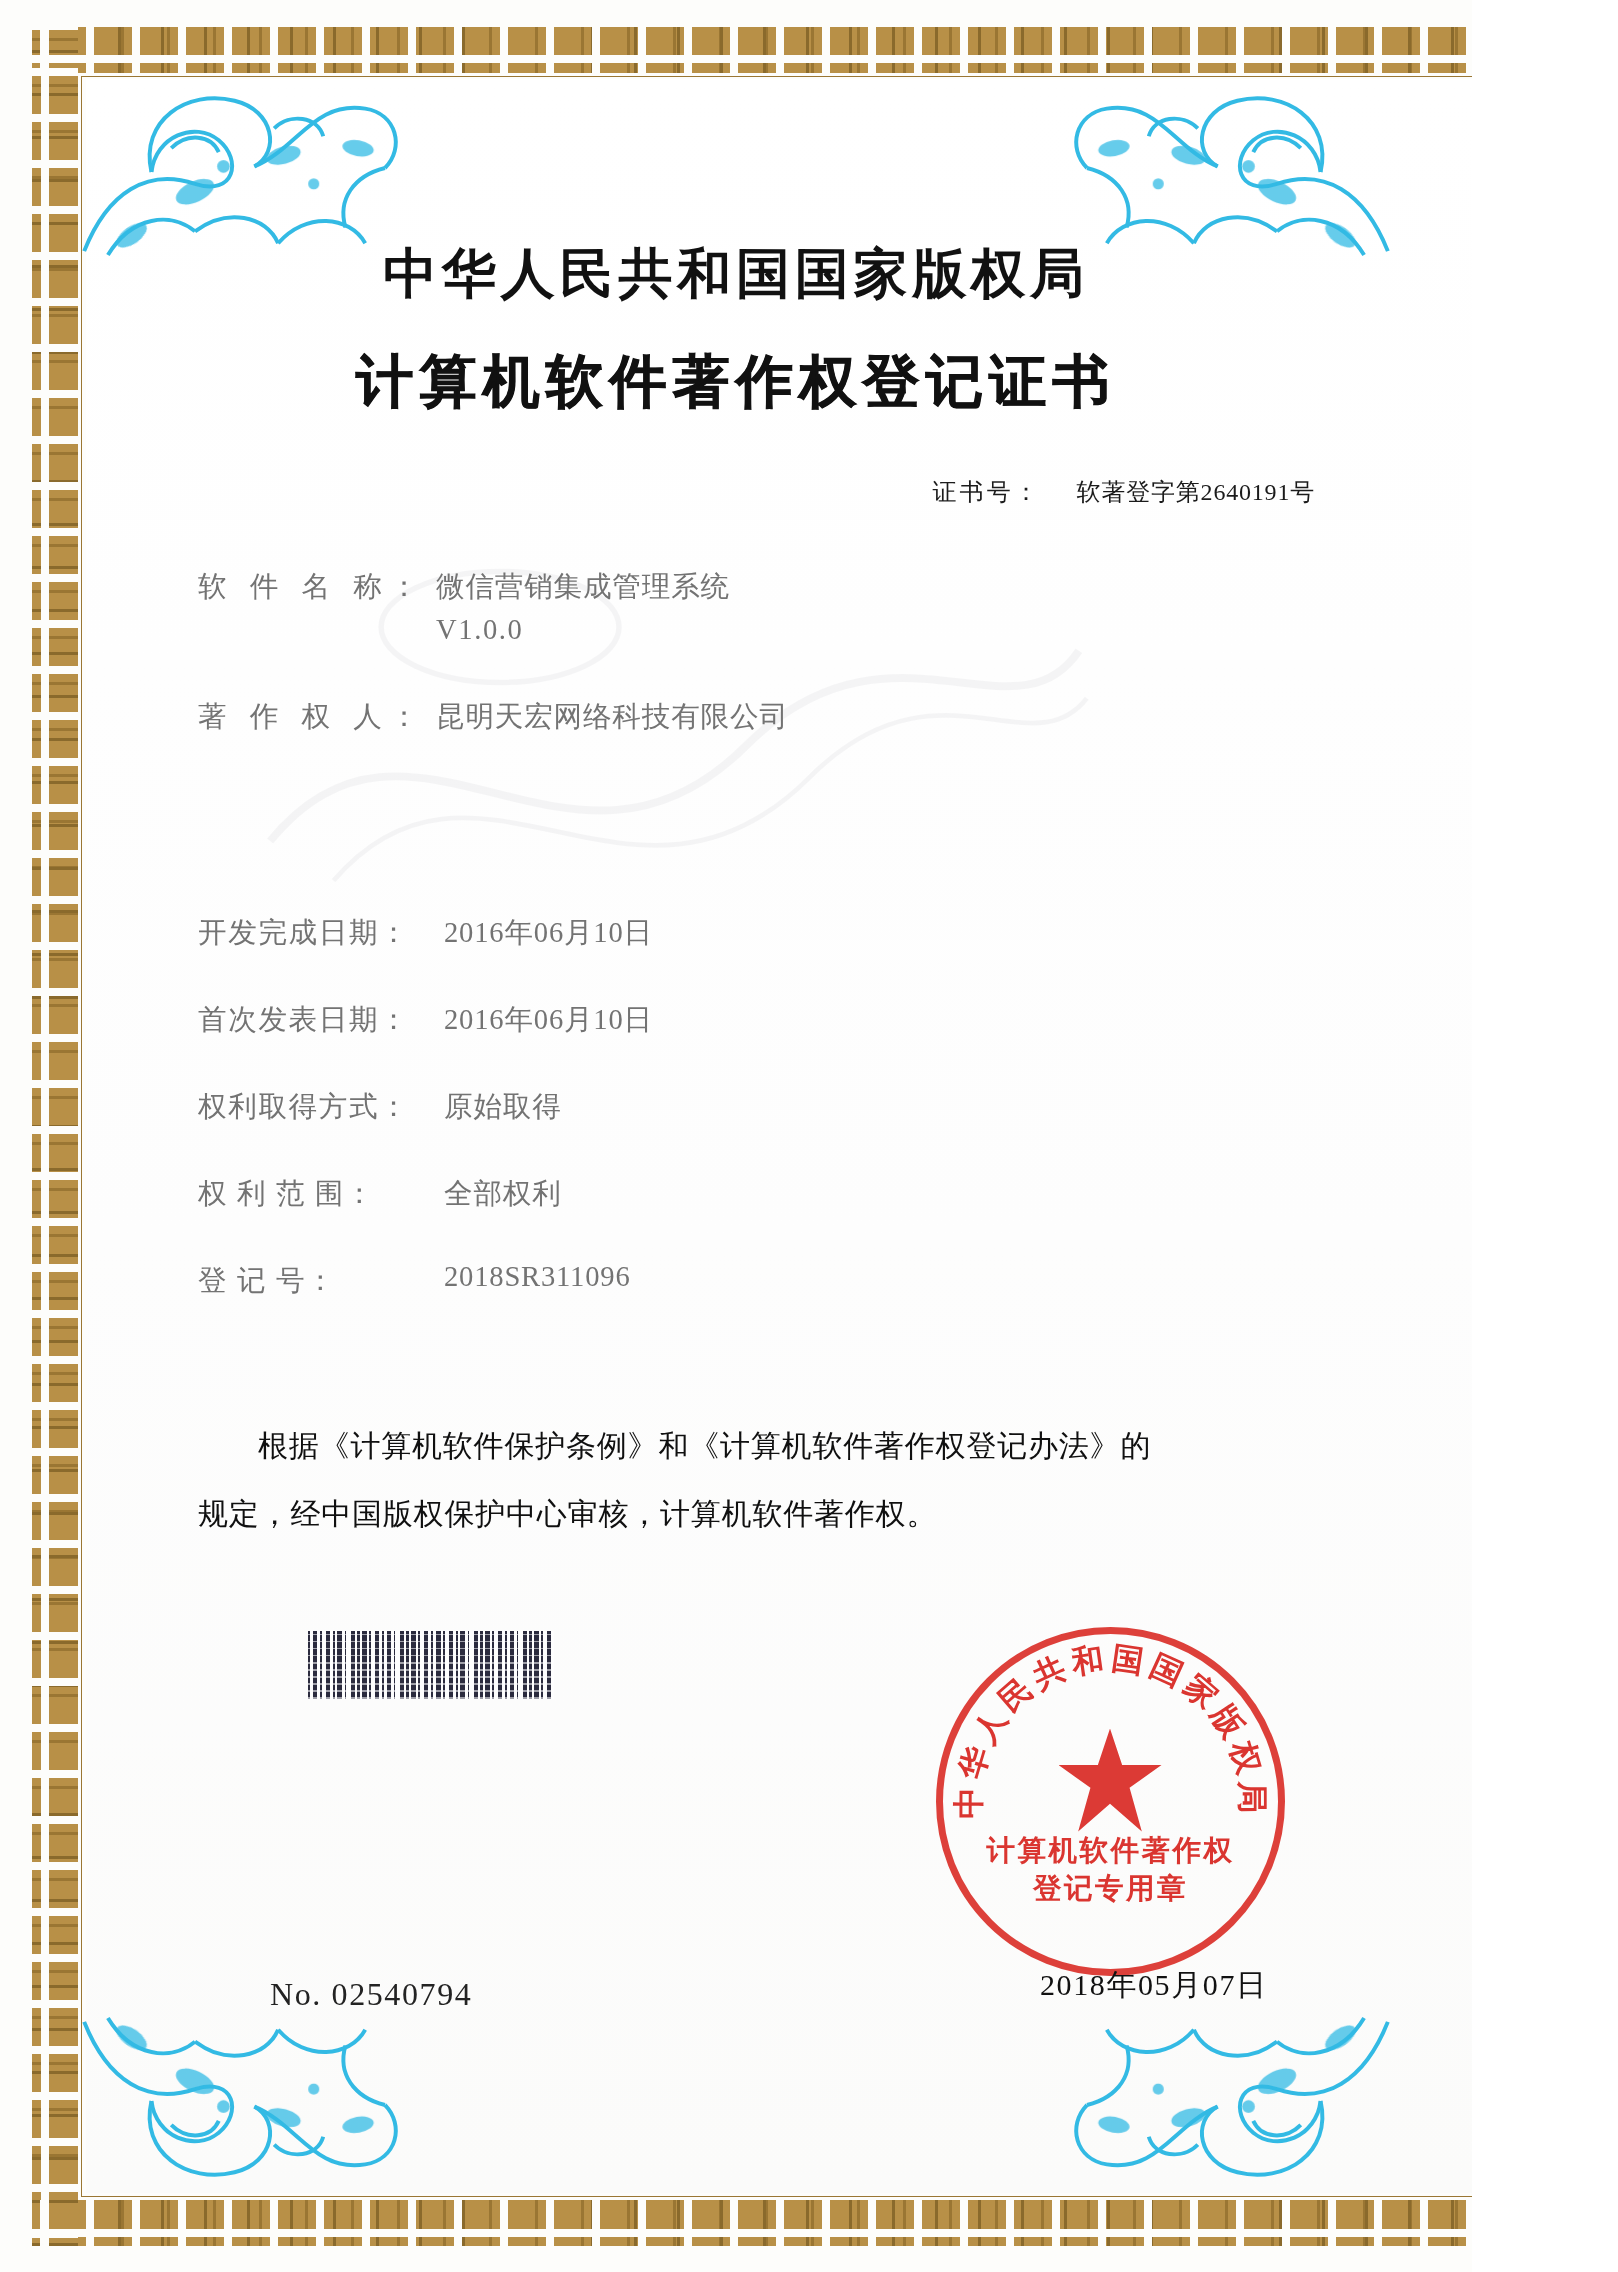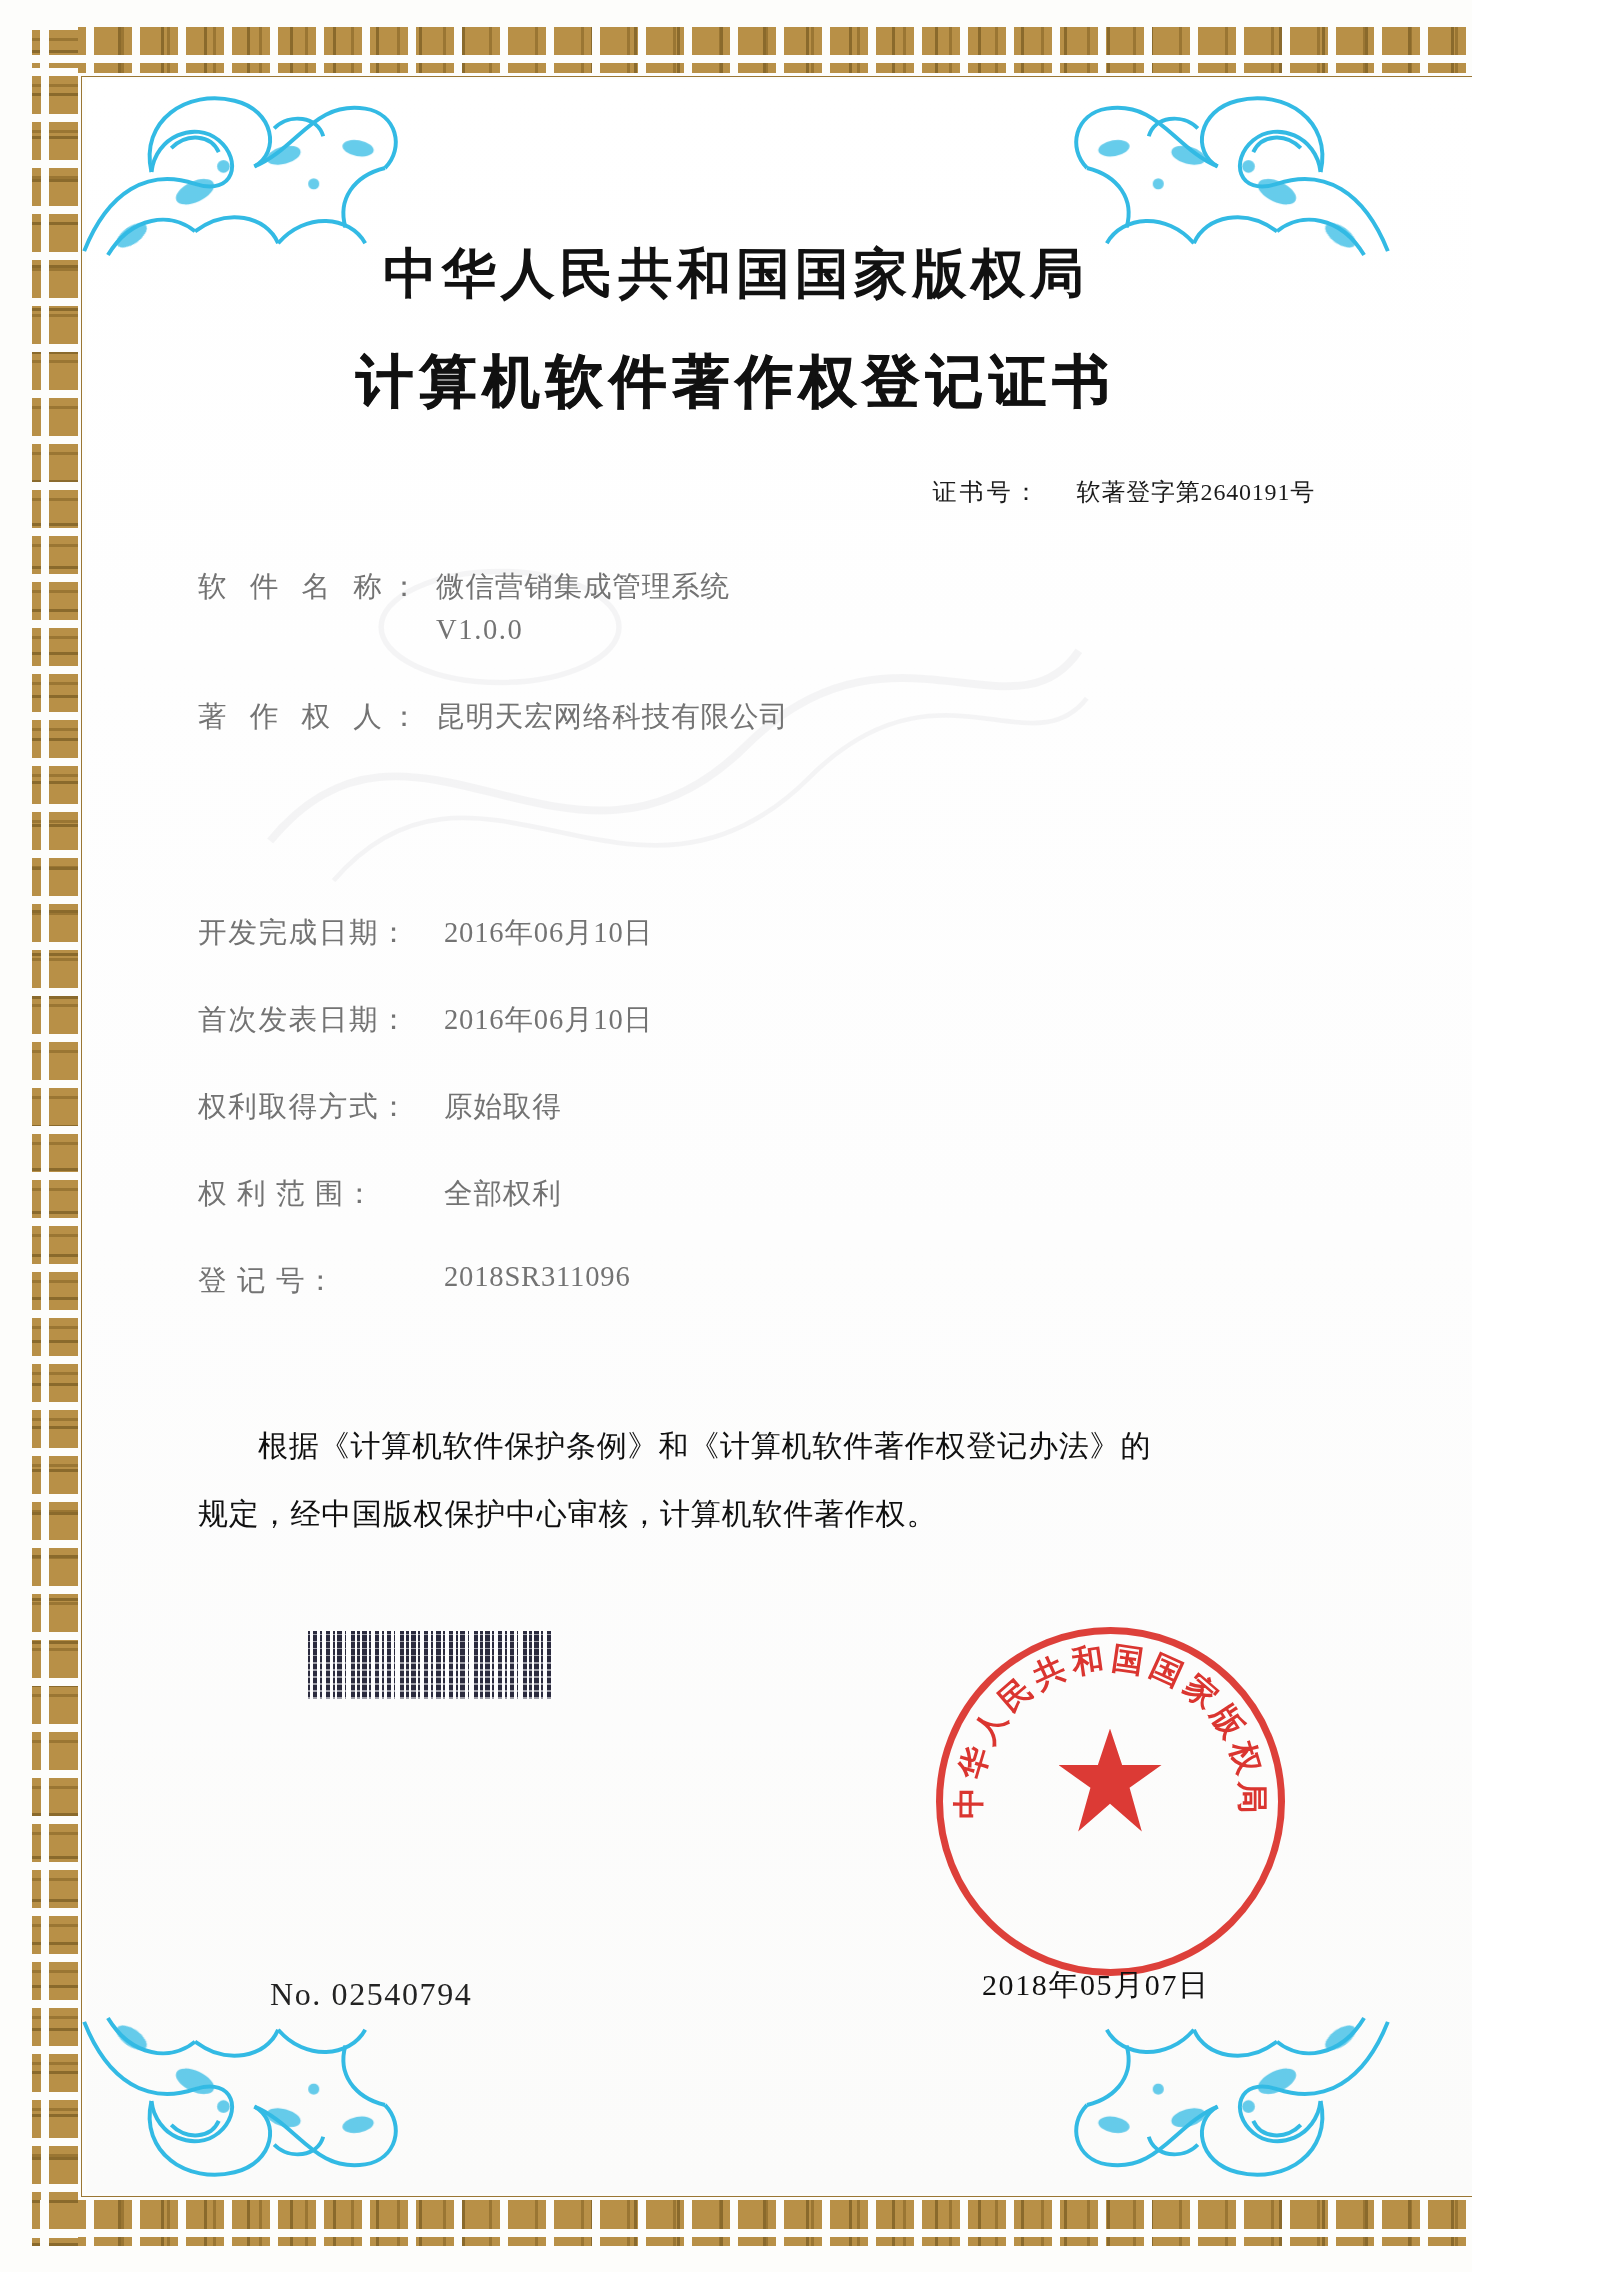--- a/index.html
+++ b/index.html
@@ -285,21 +285,21 @@
     color: #d8251f;
     font-size: 28.6px;
     font-weight: bold;
     line-height: 38px;
     letter-spacing: 2.4px;
     opacity: .92;
   }
 
   .issue-date {
     position: absolute;
-    left: 982px;
+    left: 1040px;
     top: 1965px;
     font-size: 30px;
     color: #111;
     letter-spacing: 1.6px;
     white-space: nowrap;
   }
 
   .serial {
     position: absolute;
     left: 270px;
@@ -492,20 +492,24 @@
       <svg viewBox="0 0 440 440">
         <defs>
           <path id="sealArc" d="M 58,250 A 165,165 0 1 1 382,250" fill="none"></path>
         </defs>
         <text>
           <textPath href="#sealArc" startOffset="50%" text-anchor="middle">中华人民共和国国家版权局</textPath>
         </text>
       </svg>
     </div>
     <div class="star"></div>
+    <div class="bottom-text">
+      <div>计算机软件著作权</div>
+      <div>登记专用章</div>
+    </div>
   </div>
 
   <div class="issue-date">2018年05月07日</div>
 
   <div class="serial">
     <span>No.</span>
     <span>02540794</span>
   </div>
 
 </div>

